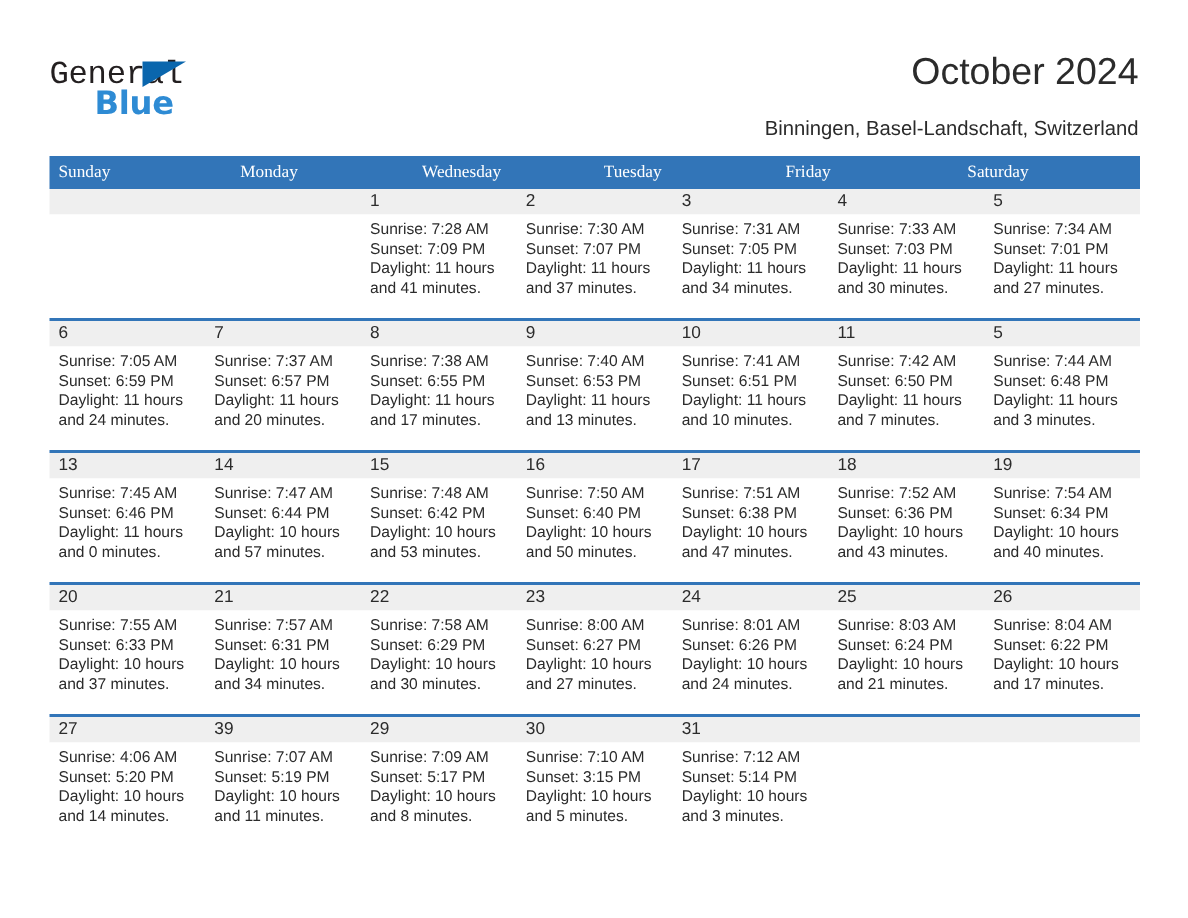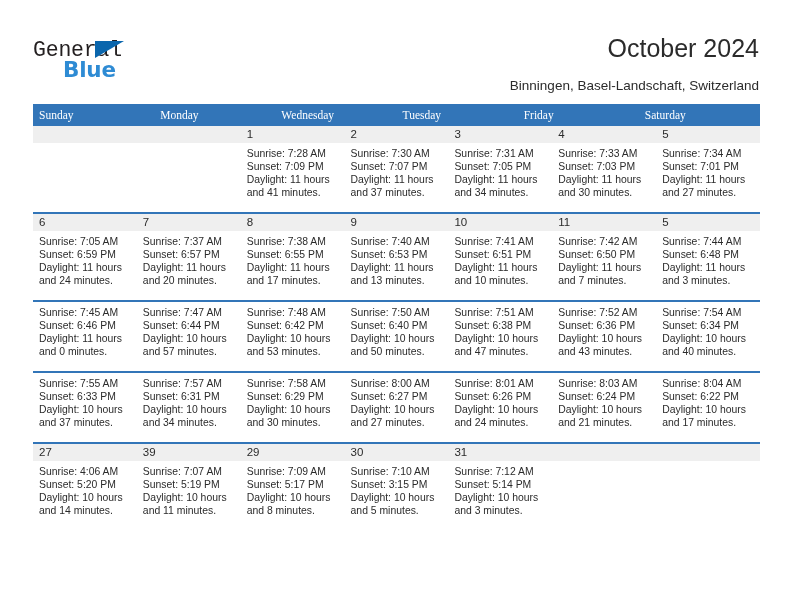--- a/index.html
+++ b/index.html
@@ -273,20 +273,29 @@
             </div>
             <div class="cell">
               <div class="ln">Sunrise: 7:44 AM</div>
               <div class="ln">Sunset: 6:48 PM</div>
               <div class="ln">Daylight: 11 hours</div>
               <div class="ln">and 3 minutes.</div>
             </div>
           </div>
         </div>
         <div class="weekrow">
+          <div class="daystrip">
+            <div class="dn">13</div>
+            <div class="dn">14</div>
+            <div class="dn">15</div>
+            <div class="dn">16</div>
+            <div class="dn">17</div>
+            <div class="dn">18</div>
+            <div class="dn">19</div>
+          </div>
           <div class="infostrip">
             <div class="cell">
               <div class="ln">Sunrise: 7:45 AM</div>
               <div class="ln">Sunset: 6:46 PM</div>
               <div class="ln">Daylight: 11 hours</div>
               <div class="ln">and 0 minutes.</div>
             </div>
             <div class="cell">
               <div class="ln">Sunrise: 7:47 AM</div>
               <div class="ln">Sunset: 6:44 PM</div>
@@ -319,20 +328,29 @@
             </div>
             <div class="cell">
               <div class="ln">Sunrise: 7:54 AM</div>
               <div class="ln">Sunset: 6:34 PM</div>
               <div class="ln">Daylight: 10 hours</div>
               <div class="ln">and 40 minutes.</div>
             </div>
           </div>
         </div>
         <div class="weekrow">
+          <div class="daystrip">
+            <div class="dn">20</div>
+            <div class="dn">21</div>
+            <div class="dn">22</div>
+            <div class="dn">23</div>
+            <div class="dn">24</div>
+            <div class="dn">25</div>
+            <div class="dn">26</div>
+          </div>
           <div class="infostrip">
             <div class="cell">
               <div class="ln">Sunrise: 7:55 AM</div>
               <div class="ln">Sunset: 6:33 PM</div>
               <div class="ln">Daylight: 10 hours</div>
               <div class="ln">and 37 minutes.</div>
             </div>
             <div class="cell">
               <div class="ln">Sunrise: 7:57 AM</div>
               <div class="ln">Sunset: 6:31 PM</div>

